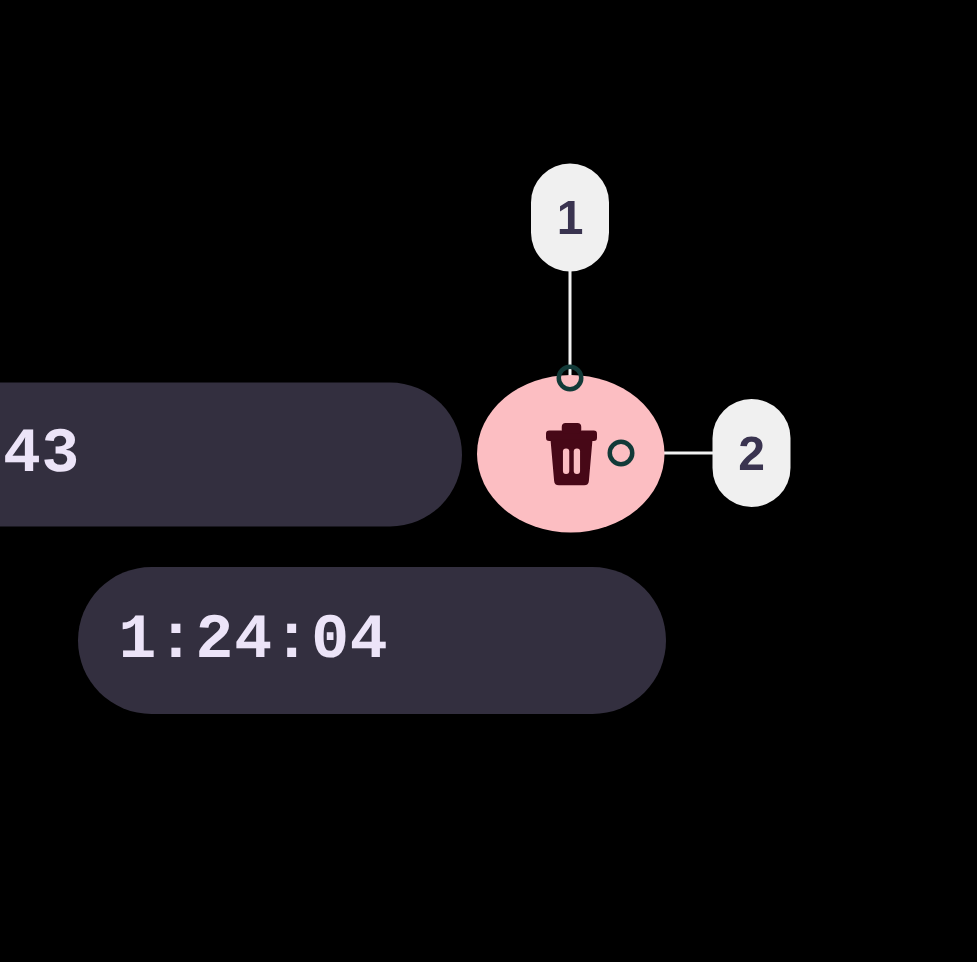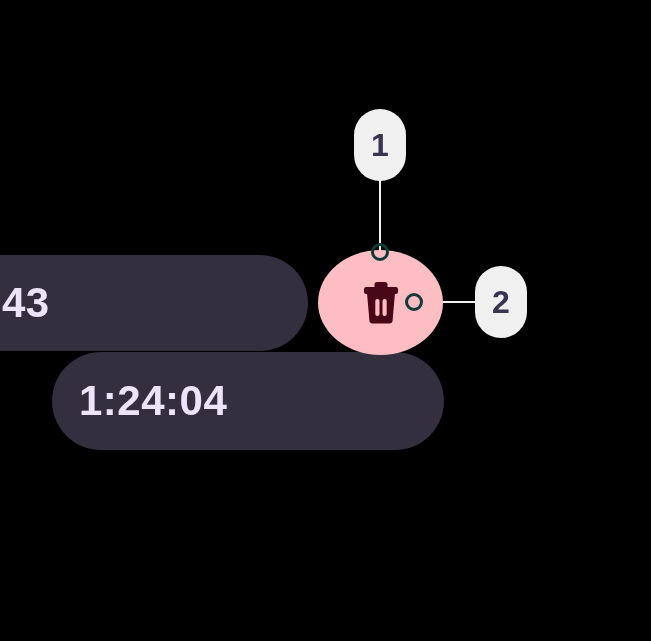--- a/index.html
+++ b/index.html
@@ -25,32 +25,33 @@
     align-items: center;
     box-sizing: border-box;
   }
   .chip-label {
     color: #ece4f8;
     font-size: 42px;
     font-weight: 700;
     letter-spacing: 0.5px;
     line-height: 1;
     white-space: nowrap;
+    font-family: Liberation Mono, monospace;
   }
 
   #chip-count {
     left: -60px;
     top: 255px;
     width: 368px;
     height: 96px;
     padding-left: 62px;
   }
   #chip-duration {
     left: 52px;
-    top: 352px;
+    top: 378px;
     width: 392px;
     height: 98px;
     padding-left: 27px;
   }
 
   
   #action-bubble {
     position: absolute;
     left: 318px;
     top: 250px;

